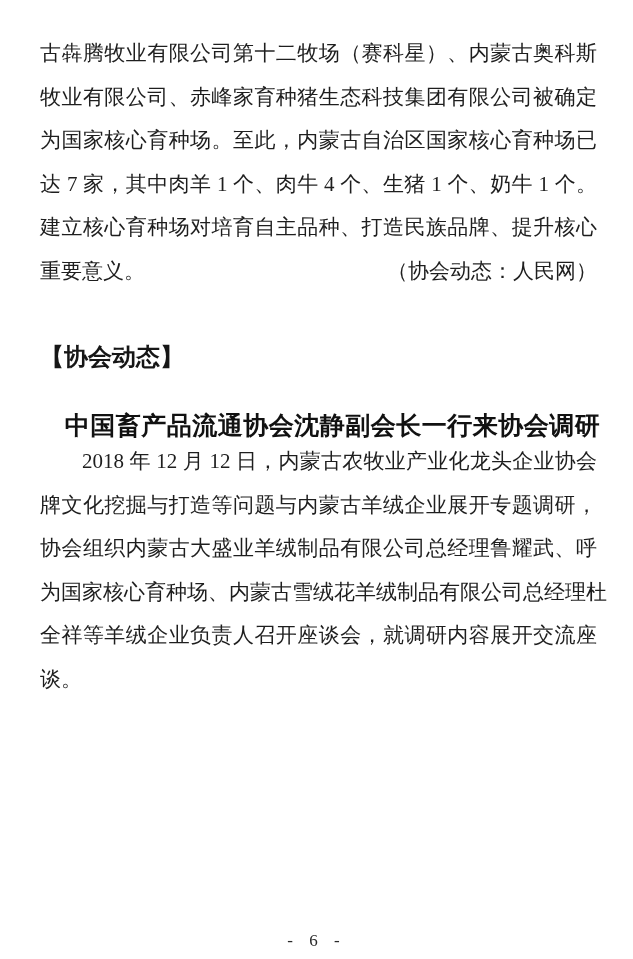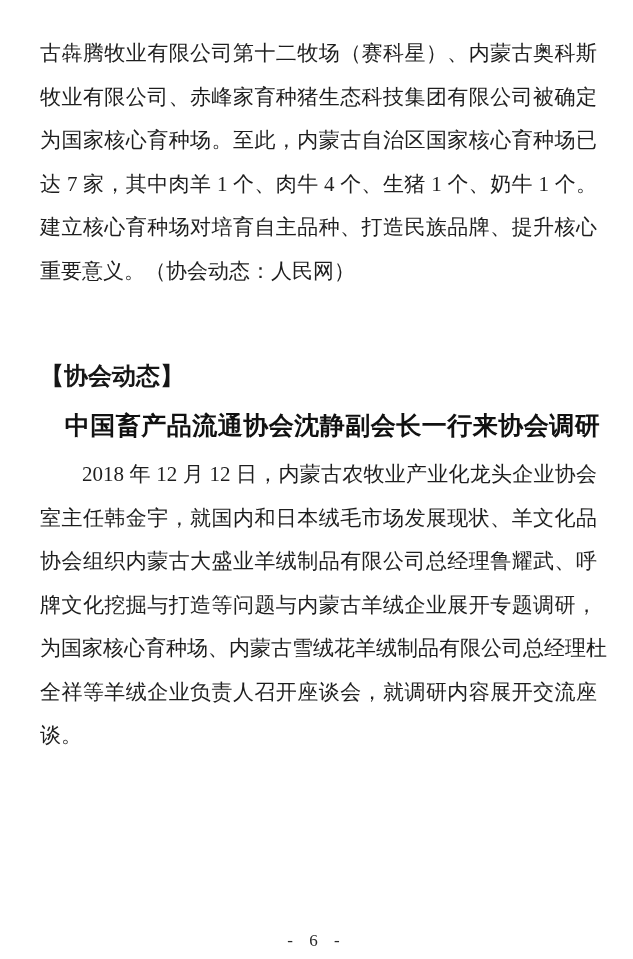--- a/index.html
+++ b/index.html
@@ -16,45 +16,46 @@
     font-family: "Liberation Serif", "DejaVu Serif", serif;
     overflow: hidden;
   }
   .body-block {
     position: absolute;
     left: 40px;
     width: 557px;
     font-size: 21px;
   }
   .p1 { top: 32px; }
-  .p2 { top: 453px; }
+  .p2 { top: 440px; }
   .line {
     height: 43.5px;
     line-height: 43.5px;
     text-align: justify;
     text-align-last: justify;
     text-justify: inter-character;
     white-space: nowrap;
     box-sizing: border-box;
   }
   .line.lastline {
     text-align-last: left;
   }
   .line.indent2 {
     padding-left: 42px;
   }
   .credit-row {
     height: 43.5px;
     line-height: 43.5px;
     display: flex;
+    justify-content: space-between;
     align-items: baseline;
   }
   .section-header {
     position: absolute;
-    top: 360px;
+    top: 341px;
     left: 40px;
     font-family: "Liberation Sans", "DejaVu Sans", sans-serif;
     font-weight: 700;
     font-size: 24px;
     line-height: 32px;
     color: #161616;
   }
   .article-title {
     position: absolute;
     top: 408px;
@@ -94,23 +95,22 @@
       <span>（协会动态：人民网）</span>
     </div>
   </div>
 
   <div class="section-header">【协会动态】</div>
 
   <div class="article-title">中国畜产品流通协会沈静副会长一行来协会调研</div>
 
   <div class="body-block p2">
     <div class="line indent2">2018 年 12 月 12 日，内蒙古农牧业产业化龙头企业协会</div>
-    <div class="line">室主任韩金宇，就国内和日本绒毛市场发展现状、羊文化品</div>
+    <div class="line">牌文化挖掘与打造等问题与内蒙古羊绒企业展开专题调研，</div>
     <div class="line">协会组织内蒙古大盛业羊绒制品有限公司总经理鲁耀武、呼</div>
-    <div class="line">牌文化挖掘与打造等问题与内蒙古羊绒企业展开专题调研，</div>
     <div class="line">为国家核心育种场、内蒙古雪绒花羊绒制品有限公司总经理杜</div>
     <div class="line">全祥等羊绒企业负责人召开座谈会，就调研内容展开交流座</div>
     <div class="line lastline">谈。</div>
   </div>
 
   <div class="page-footer">- 6 -</div>
 
 </div>
 
 </body></html>

